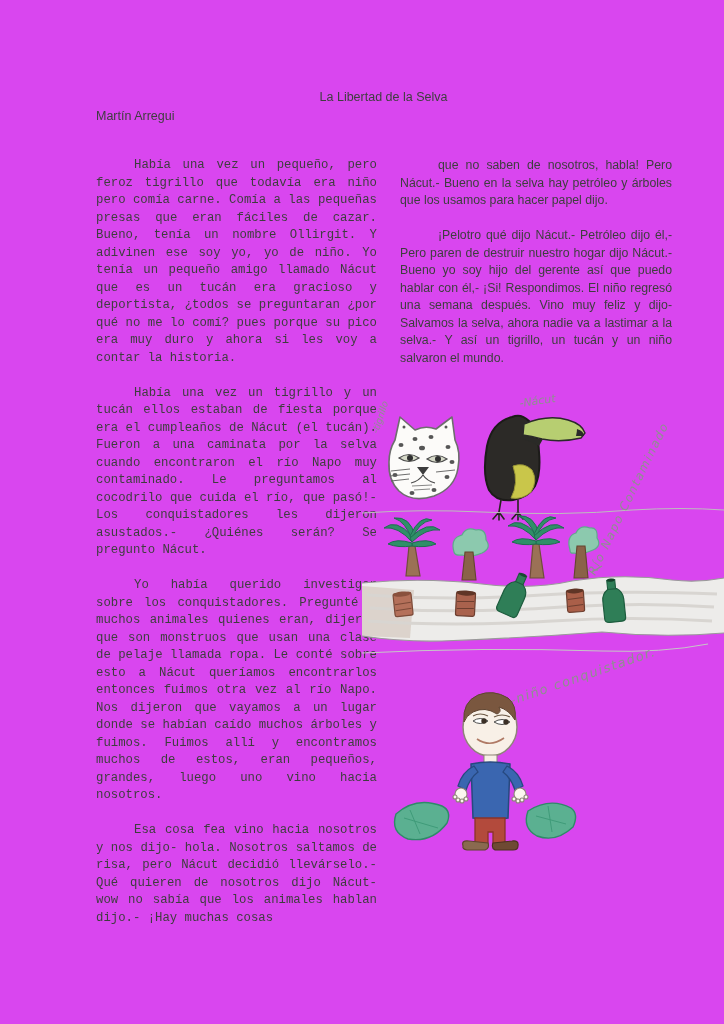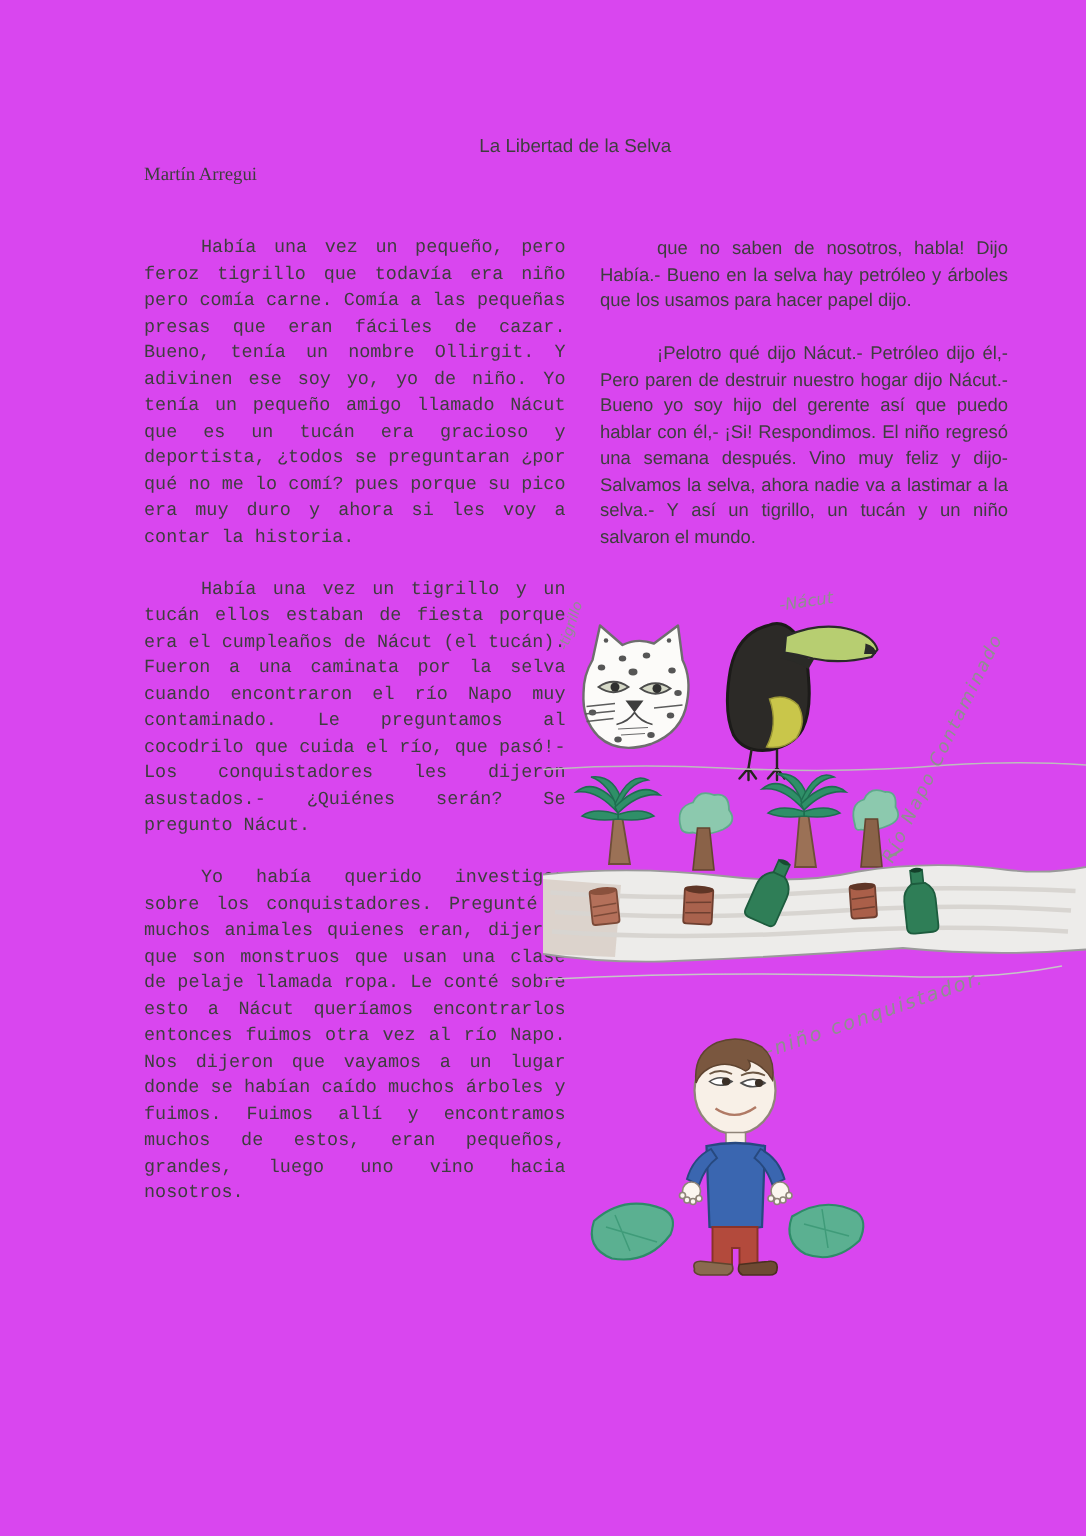--- a/index.html
+++ b/index.html
@@ -4,21 +4,21 @@
 <style>
   html,body { margin:0; padding:0; background:#ffffff; }
   .page {
     position:relative; width:724px; height:1024px; background:#d946ef;
     font-family:"Liberation Sans", sans-serif; color:#3e3e3e; overflow:hidden;
   }
   .title {
     position:absolute; top:90px; left:95px; width:577px;
     text-align:center; font-size:12.5px;
   }
-  .author { position:absolute; top:109px; left:96px; font-size:12.5px;font-family:Liberation Serif, serif; }
+  .author { position:absolute; top:109px; left:96px; font-size:12.5px; }
   .col {
     position:absolute; top:157px; font-size:12.3px; line-height:17.5px;
     text-align:justify;
   }
   .col p { margin:0 0 17.5px 0; text-indent:38px; }
   .col-left  { left:96px;  width:281px;font-family:Liberation Mono, monospace; }
   .col-right { left:400px; width:272px; }
   .drawing { position:absolute; left:362px; top:380px; width:362px; height:500px; }
   .hand { font-family:"DejaVu Sans", sans-serif; font-style:italic; fill:#8f8f8f; }
 </style>
@@ -27,24 +27,25 @@
 
 <div class="page">
 
   <div class="title">La Libertad de la Selva</div>
   <div class="author">Martín Arregui</div>
 
   <div class="col col-left">
     <p>Había una vez un pequeño, pero feroz tigrillo que todavía era niño pero comía carne. Comía a las pequeñas presas que eran fáciles de cazar. Bueno, tenía un nombre Ollirgit. Y adivinen ese soy yo, yo de niño. Yo tenía un pequeño amigo llamado Nácut que es un tucán era gracioso y deportista, ¿todos se preguntaran ¿por qué no me lo comí? pues porque su pico era muy duro y ahora si les voy a contar la historia.</p>
     <p>Había una vez un tigrillo y un tucán ellos estaban de fiesta porque era el cumpleaños de Nácut (el tucán). Fueron a una caminata por la selva cuando encontraron el río Napo muy contaminado. Le preguntamos al cocodrilo que cuida el río, que pasó!- Los conquistadores les dijeron asustados.- ¿Quiénes serán? Se pregunto Nácut.</p>
     <p>Yo había querido investigar sobre los conquistadores. Pregunté a muchos animales quienes eran, dijeron que son monstruos que usan una clase de pelaje llamada ropa. Le conté sobre esto a Nácut queríamos encontrarlos entonces fuimos otra vez al río Napo. Nos dijeron que vayamos a un lugar donde se habían caído muchos árboles y fuimos. Fuimos allí y encontramos muchos de estos, eran pequeños, grandes, luego uno vino hacia nosotros.</p>
+    <p>Esa cosa fea vino hacia nosotros y nos dijo- hola. Nosotros saltamos de risa, pero Nácut decidió llevárselo.-Qué quieren de nosotros dijo Nácut- wow no sabía que los animales hablan dijo.- ¡Hay muchas cosas</p>
   </div>
 
   <div class="col col-right">
-    <p>que no saben de nosotros, habla! Dijo Había.- Bueno en la selva hay petróleo y árboles que los usamos para hacer papel dijo.</p>
+    <p>que no saben de nosotros, habla! Pero Nácut.- Bueno en la selva hay petróleo y árboles que los usamos para hacer papel dijo.</p>
     <p>¡Pelotro qué dijo Nácut.- Petróleo dijo él,- Pero paren de destruir nuestro hogar dijo Nácut.- Bueno yo soy hijo del gerente así que puedo hablar con él,- ¡Si! Respondimos. El niño regresó una semana después. Vino muy feliz y dijo- Salvamos la selva, ahora nadie va a lastimar a la selva.- Y así un tigrillo, un tucán y un niño salvaron el mundo.</p>
   </div>
 
   <svg class="drawing" viewBox="0 0 362 500" xmlns="http://www.w3.org/2000/svg">
 
     <g>
       <path d="M33,60 L38,37 L53,50 Q63,45 74,49 L90,37 L93,60 Q99,72 96,88 Q93,108 72,116 Q50,123 37,111 Q26,100 27,82 Q27,70 33,60 Z" fill="#fcfbf9" stroke="#6e6e6e" stroke-width="1.6" stroke-linejoin="round"></path>
       <g fill="#565656">
         <ellipse cx="39" cy="65" rx="2.5" ry="2"></ellipse>
           <ellipse cx="53" cy="59" rx="2.5" ry="2"></ellipse>

